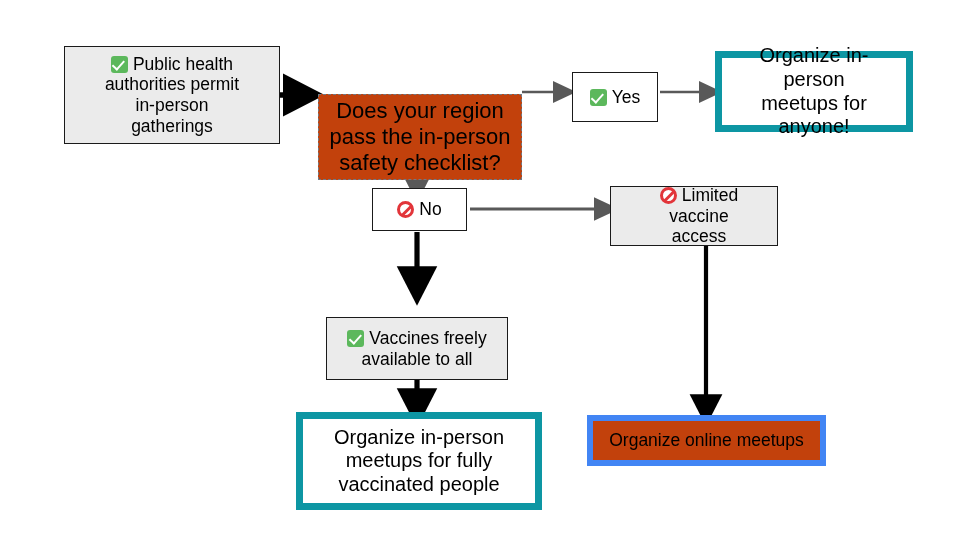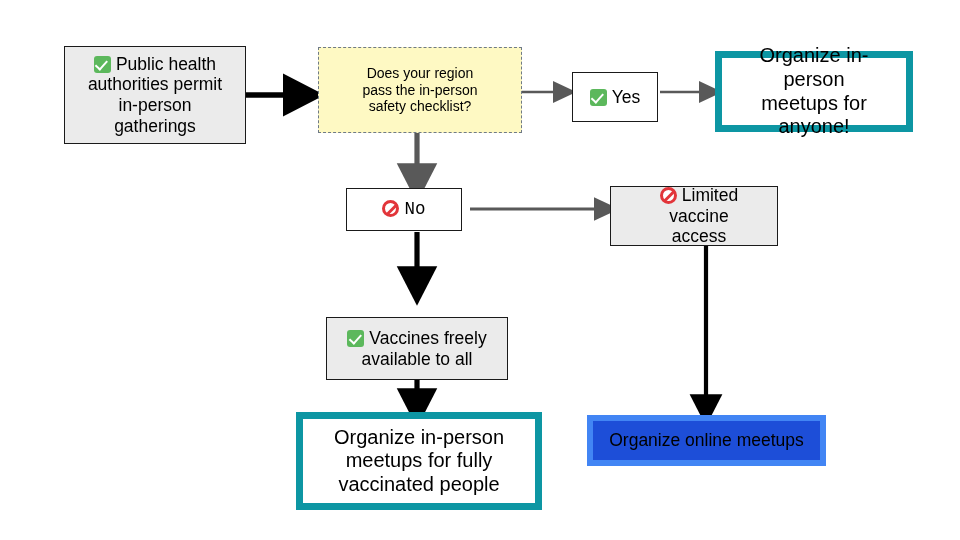--- a/index.html
+++ b/index.html
@@ -29,39 +29,40 @@
     white-space: pre-line;
   }
   
   .box-process {
     background: #ebebeb;
     border: 1.6px solid #1a1a1a;
     font-size: 17.5px;
   }
   
   .box-decision {
-    background: #fef9c3;
+    background: #c2410c;
     border: 1.6px dashed #6f7a86;
-    font-size: 14px;
+    font-size: 22px;
+    margin-top: 47px;
   }
   
   .box-label {
     background: #ffffff;
     border: 1.6px solid #1a1a1a;
     font-size: 17.5px;
   }
   
   .box-teal {
     background: #ffffff;
     border: 7px solid #0d96a3;
     font-size: 20px;
   }
   
   .box-blue {
-    background: #1d4ed8;
+    background: #c2410c;
     border: 6px solid #4285f4;
     font-size: 17.5px;
   }
   .node-label {
     display: block;
     padding: 0 7px;
   }
   
   .ico-check {
     position: relative;
@@ -143,21 +144,21 @@
 
     <line x1="470" y1="209" x2="608" y2="209" stroke="#595959" stroke-width="2.8" marker-end="url(#ah-gray-thin)"></line>
 
     <line x1="417" y1="232" x2="417" y2="288" stroke="#000000" stroke-width="5.2" marker-end="url(#ah-black-thick)"></line>
 
     <line x1="417" y1="353" x2="417" y2="410" stroke="#000000" stroke-width="5.2" marker-end="url(#ah-black-thick)"></line>
 
     <line x1="706" y1="238" x2="706" y2="412" stroke="#000000" stroke-width="4.2" marker-end="url(#ah-black-thick)"></line>
   </svg>
 
-  <div class="node box-process" style="left:64px; top:46px; width:182px; height:98px;">
+  <div class="node box-process" style="left:64px; top:46px; width:216px; height:98px;">
     <span class="node-label"><span class="ico-check"></span><span>Public health
 authorities permit
 in-person
 gatherings</span></span>
   </div>
 
   <div class="node box-decision" style="left:318px; top:47px; width:204px; height:86px;">
     <span class="node-label">Does your region
 pass the in-person
 safety checklist?</span>
@@ -165,21 +166,21 @@
 
   <div class="node box-label" style="left:572px; top:72px; width:86px; height:50px;">
     <span class="node-label"><span class="ico-check"></span><span>Yes</span></span>
   </div>
 
   <div class="node box-teal" style="left:715px; top:51px; width:198px; height:81px;">
     <span class="node-label">Organize in-person
 meetups for anyone!</span>
   </div>
 
-  <div class="node box-label" style="left:346px; top:188px; width:116px; height:43px;font-family:Liberation Mono, monospace;">
+  <div class="node box-label" style="left:372px; top:188px; width:95px; height:43px;">
     <span class="node-label"><span class="ico-ban"></span><span>No</span></span>
   </div>
 
   <div class="node box-process" style="left:610px; top:186px; width:168px; height:60px;padding-left:10px;">
     <span class="node-label"><span class="ico-ban"></span><span>Limited vaccine
 access</span></span>
   </div>
 
   <div class="node box-process" style="left:326px; top:290px; width:182px; height:63px;margin-top:27px;">
     <span class="node-label"><span class="ico-check"></span><span>Vaccines freely

